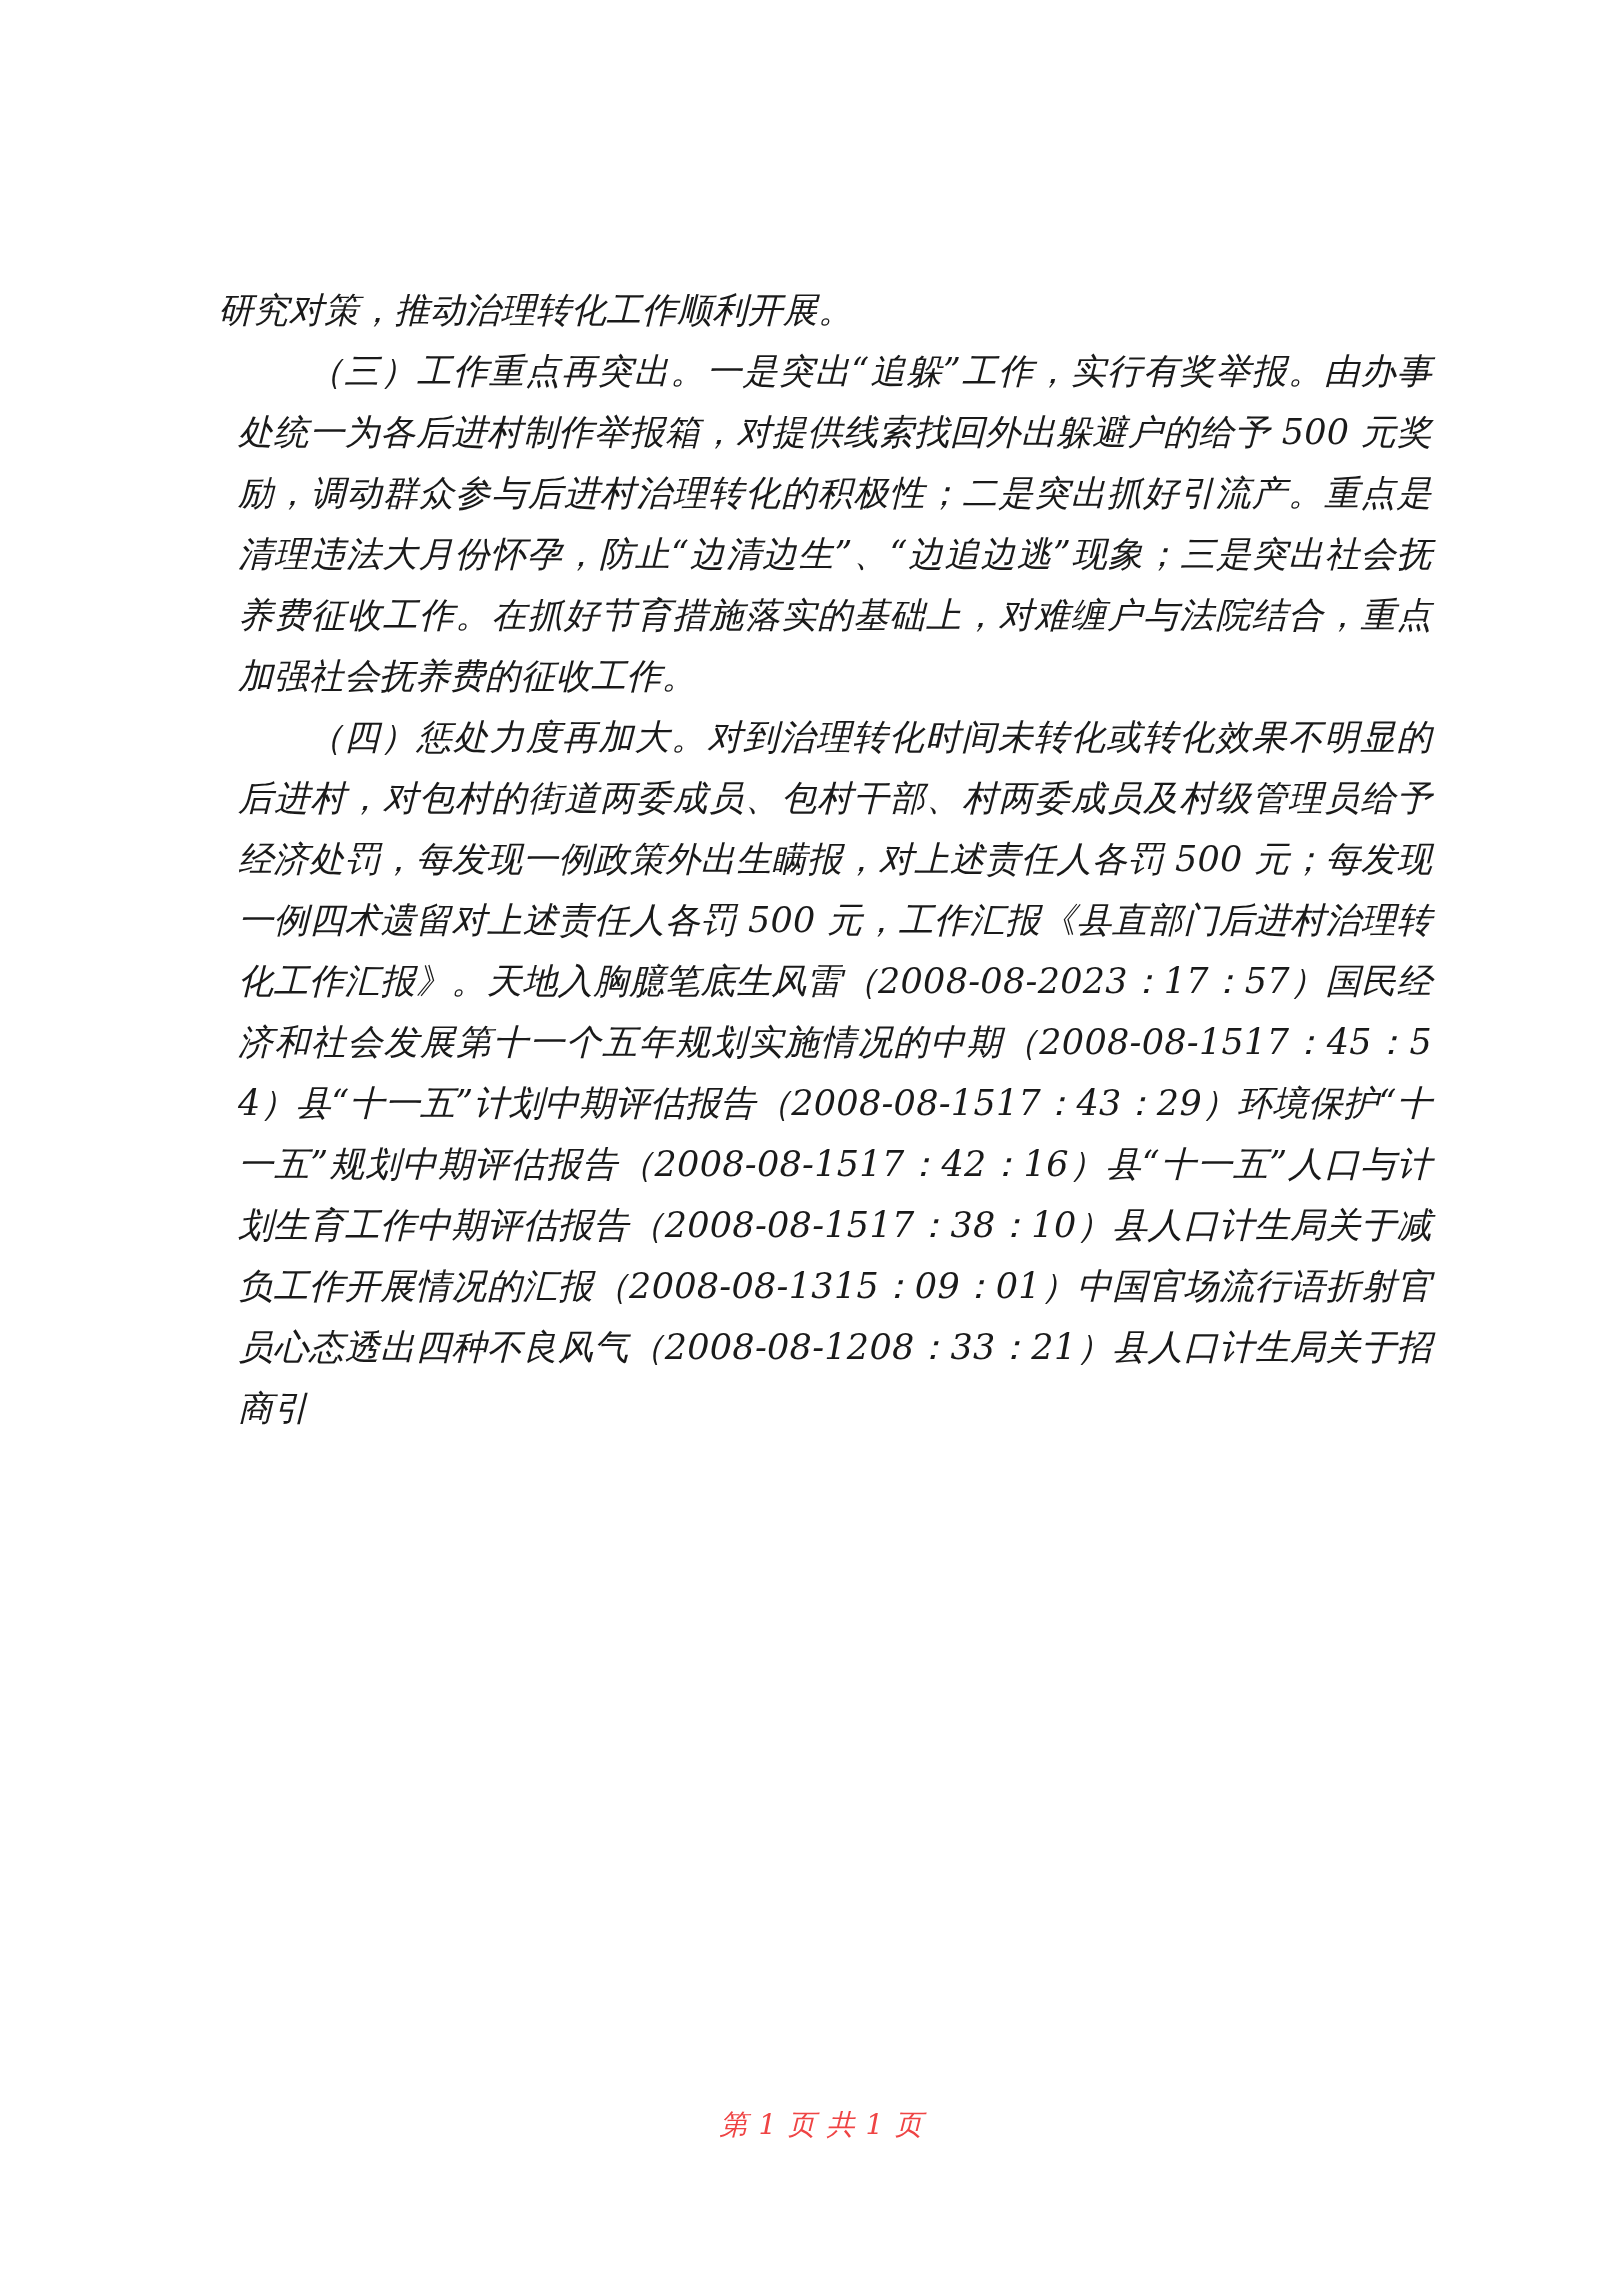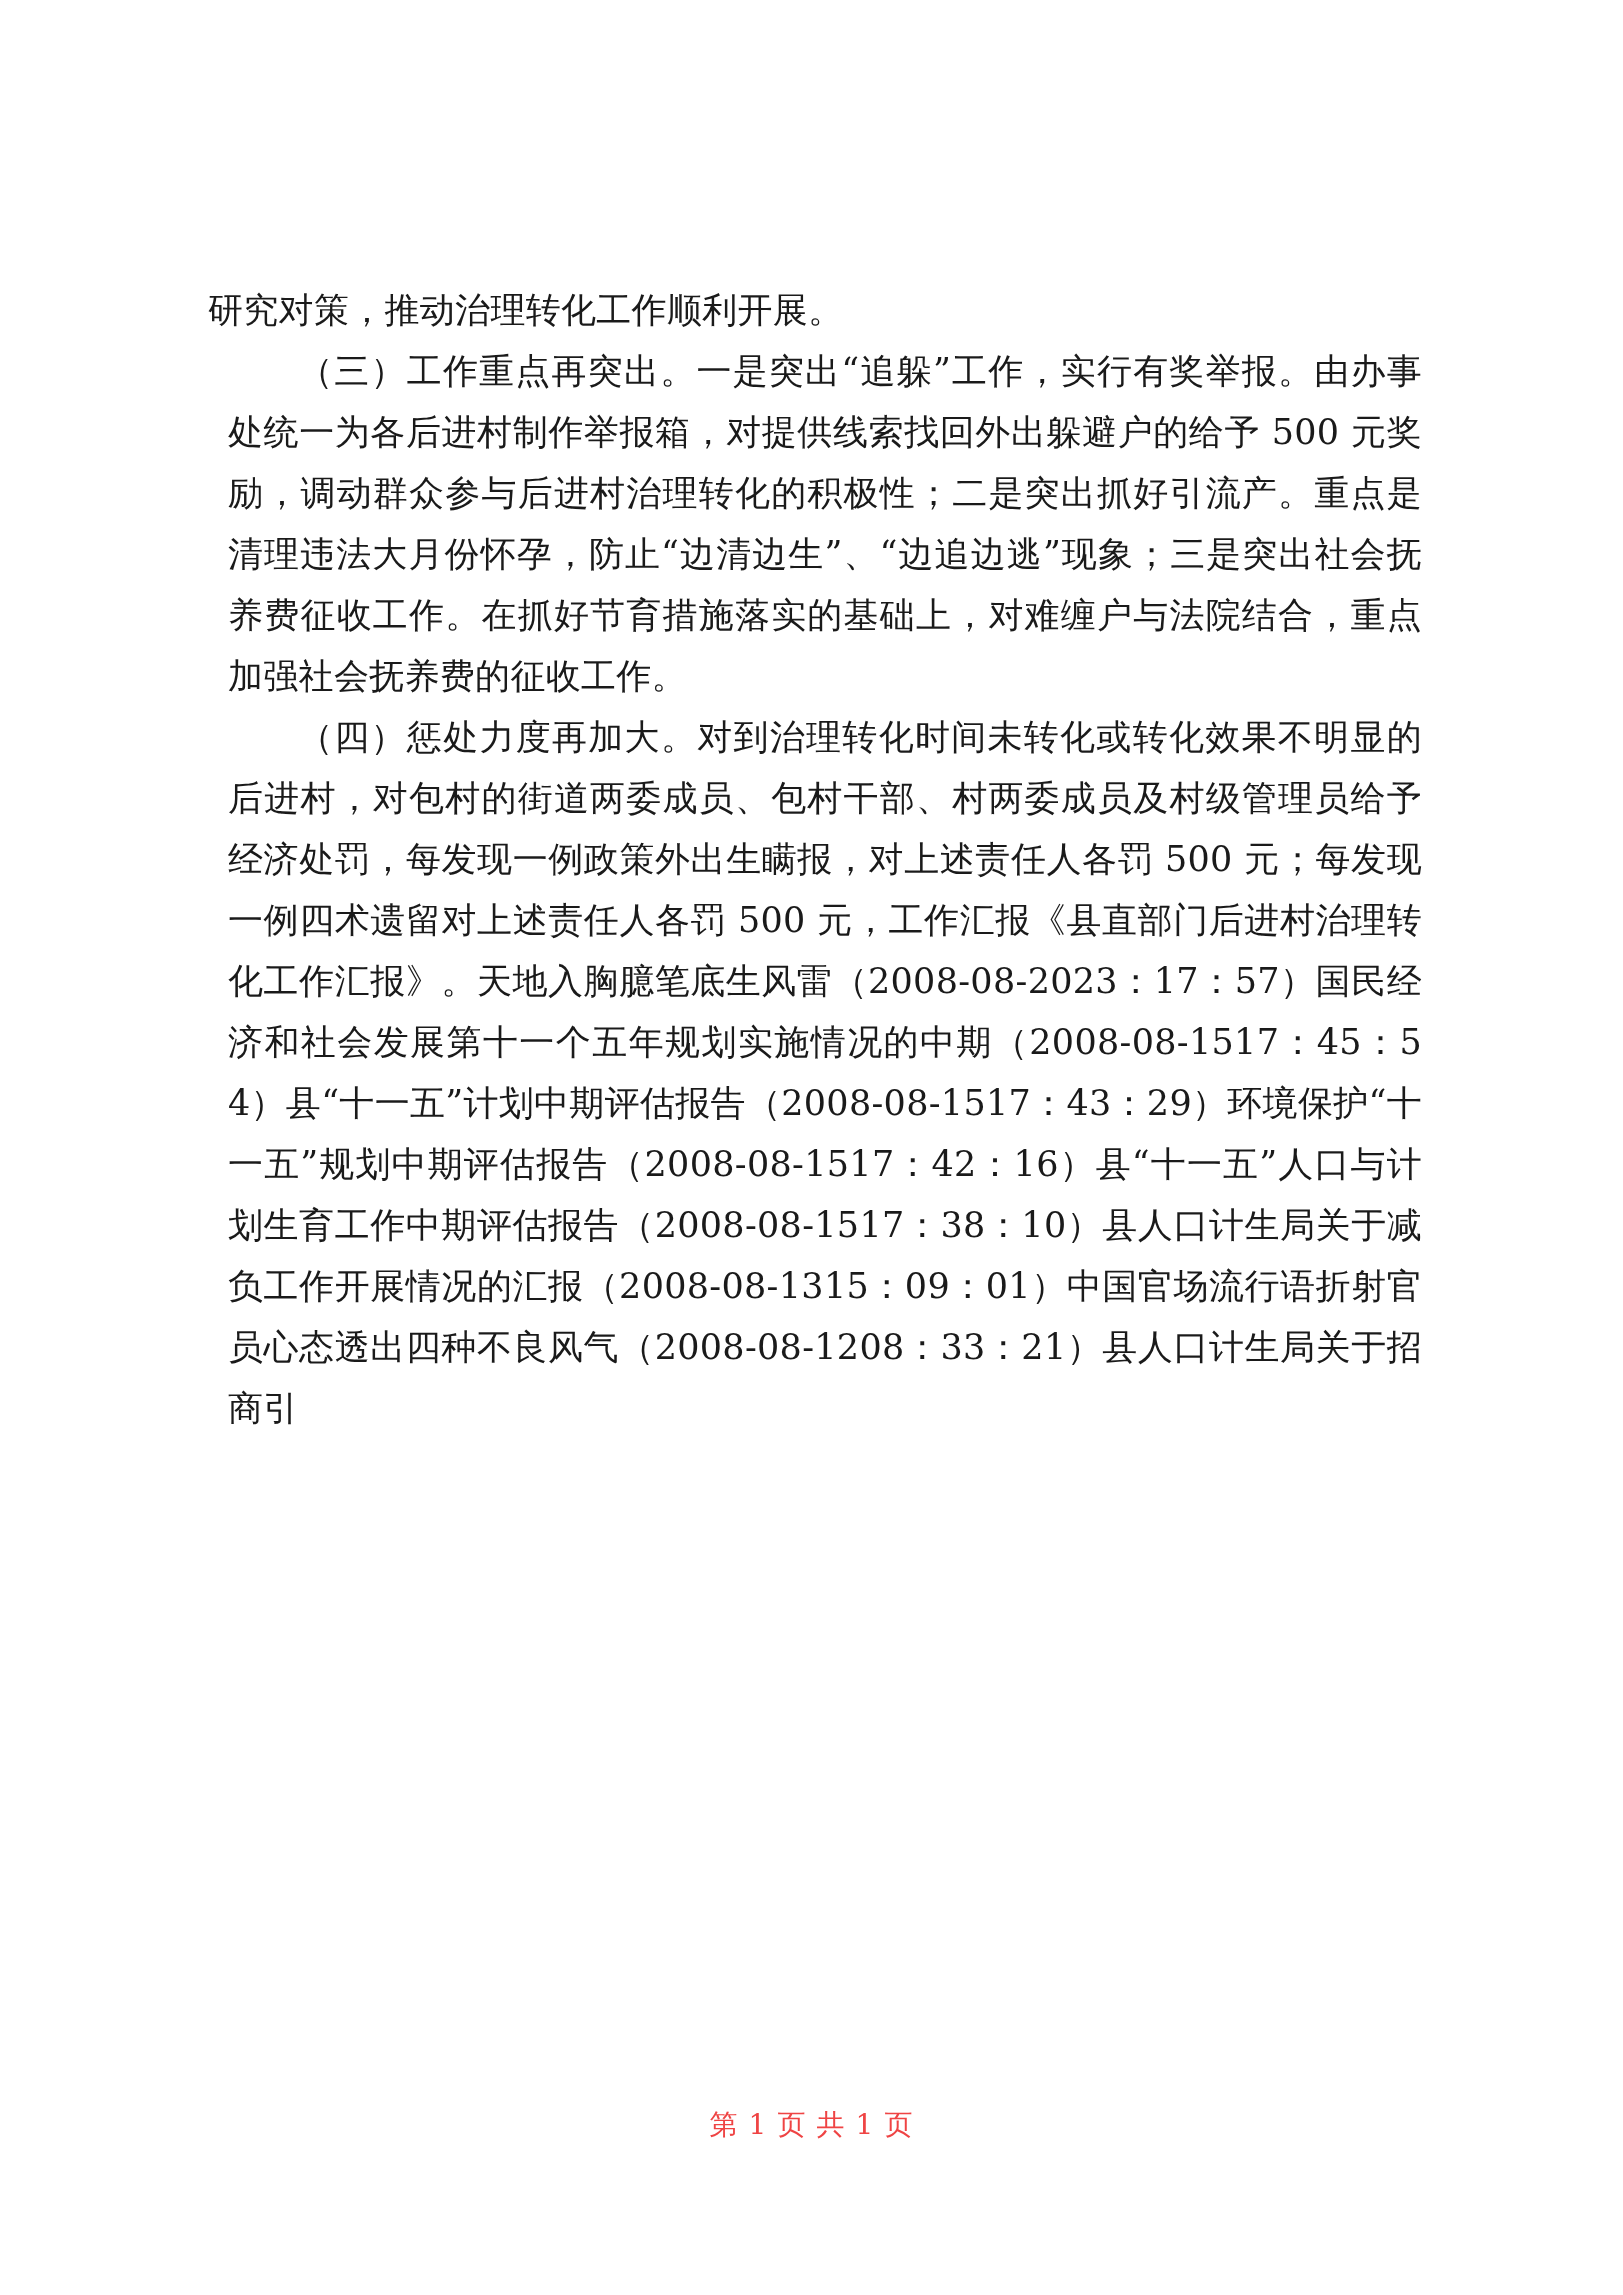--- a/index.html
+++ b/index.html
@@ -9,25 +9,26 @@
   }
   body {
     width: 1623px;
     height: 2295px;
     font-family: "DejaVu Serif", "Liberation Serif", serif;
     color: #1a1a1a;
     position: relative;
   }
   .page {
     position: absolute;
-    left: 0;
+    left: 10px;
     top: 0;
     width: 1314px;
     height: 2295px;
     box-sizing: border-box;
+    font-style: italic;
   }
   .content {
     position: absolute;
     left: 208px;
     top: 280px;
     width: 1214px;
   }
   .para {
     font-size: 35px;
     line-height: 61px;

